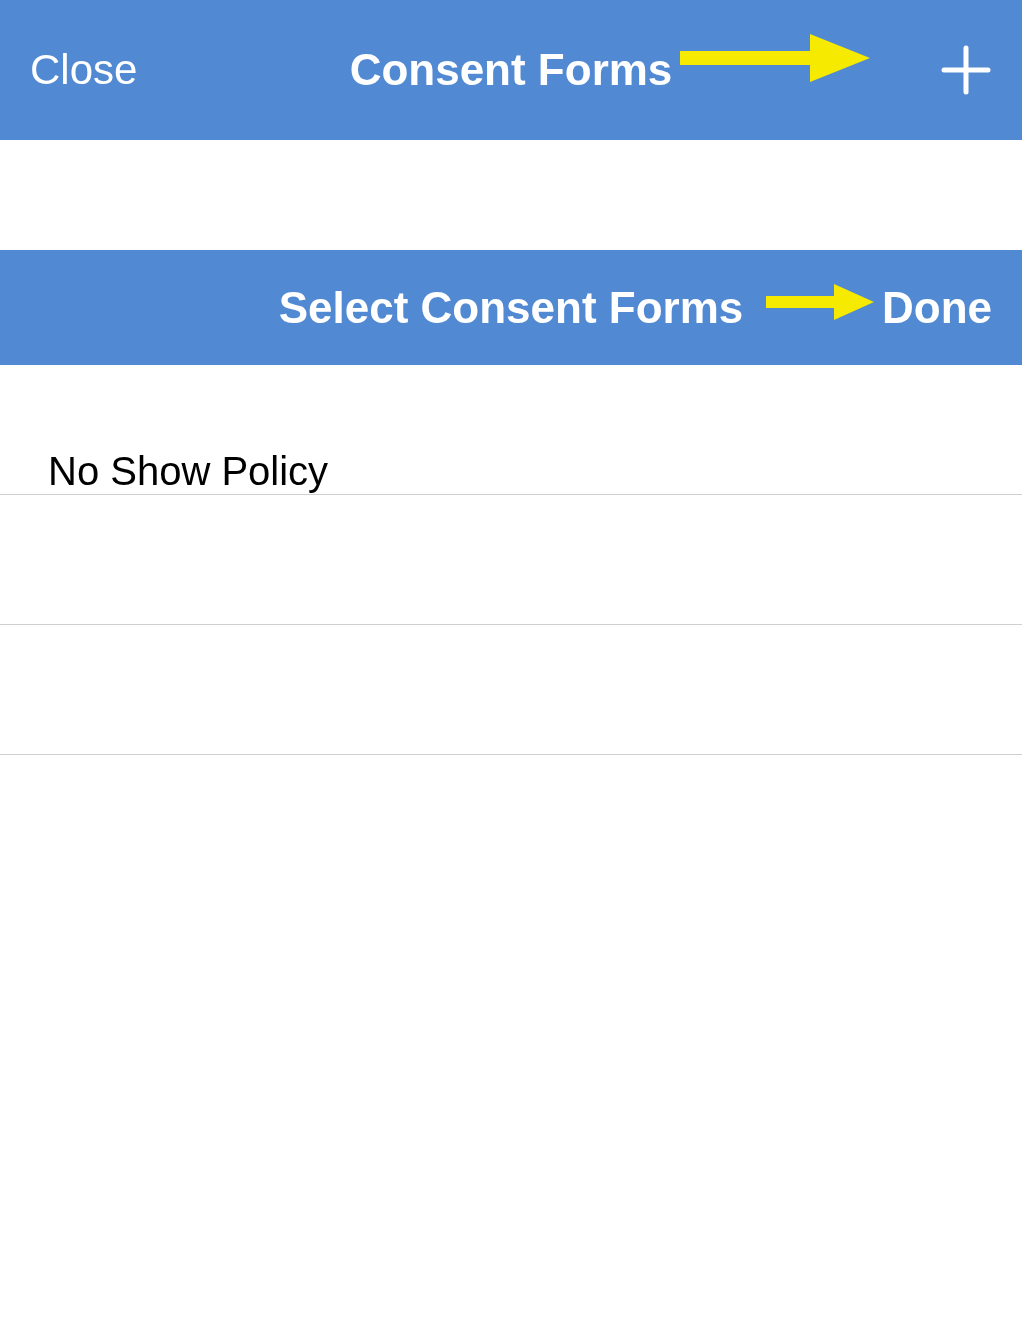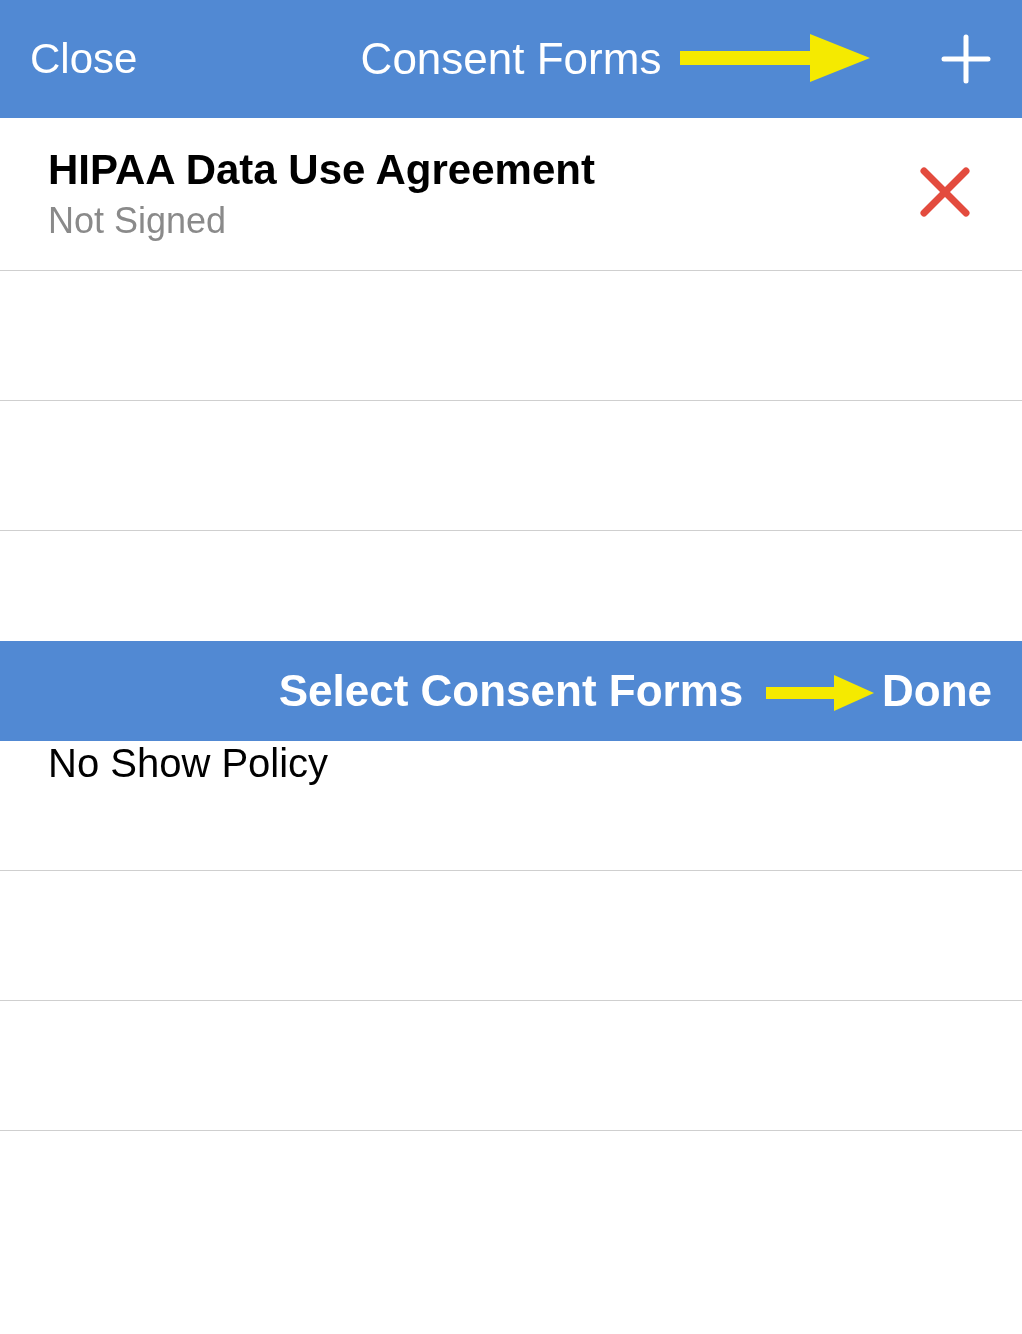--- a/index.html
+++ b/index.html
@@ -11,38 +11,38 @@
       font-family: -apple-system, BlinkMacSystemFont, "Segoe UI", Helvetica, Arial, sans-serif;
       width: 1022px;
       background: #fff;
     }
     .panel {
       width: 100%;
     }
     .header {
       background: #5189d3;
       color: #fff;
-      height: 118px;
+      height: 140px;
       display: flex;
       align-items: center;
       position: relative;
       padding: 0 30px;
     }
     .header .left {
       font-size: 42px;
       font-weight: 400;
       color: #fff;
       cursor: pointer;
     }
     .header .title {
       position: absolute;
       left: 50%;
       transform: translateX(-50%);
       font-size: 44px;
-      font-weight: 400;
+      font-weight: 700;
       color: #fff;
       white-space: nowrap;
     }
     .header .right {
       position: absolute;
       right: 30px;
       display: flex;
       align-items: center;
       cursor: pointer;
     }
@@ -77,41 +77,41 @@
       font-weight: 400;
       color: #8a8a8a;
     }
     .row .x-icon {
       flex-shrink: 0;
     }
     .row-simple {
       border-bottom: 1px solid #cfcfcf;
       height: 130px;
       display: flex;
-      align-items: flex-start;
+      align-items: flex-end;
       padding: 0 48px;
       cursor: pointer;
     }
     .row-simple .item-text {
       font-size: 40px;
       font-weight: 400;
       color: #000;
     }
     .empty-row {
       border-bottom: 1px solid #cfcfcf;
       height: 130px;
     }
     .panel-gap {
       height: 110px;
     }
     
     .header2 {
       background: #5189d3;
       color: #fff;
-      height: 100px;
+      height: 115px;
       display: flex;
       align-items: center;
       position: relative;
       padding: 0 30px;
     }
     .header2 .title {
       position: absolute;
       left: 50%;
       transform: translateX(-50%);
       font-size: 44px;
@@ -143,36 +143,20 @@
     </svg>
 
     <div class="right">
       <svg width="52" height="52" viewBox="0 0 52 52">
         <line x1="26" y1="4" x2="26" y2="48" stroke="#ffffff" stroke-width="5" stroke-linecap="round"></line>
         <line x1="4" y1="26" x2="48" y2="26" stroke="#ffffff" stroke-width="5" stroke-linecap="round"></line>
       </svg>
     </div>
   </div>
 
-  <div class="list">
-    <div class="row">
-      <div class="text-col">
-        <div class="title-text">HIPAA Data Use Agreement</div>
-        <div class="sub-text">Not Signed</div>
-      </div>
-      <div class="x-icon">
-        <svg width="58" height="58" viewBox="0 0 58 58">
-          <line x1="8" y1="8" x2="50" y2="50" stroke="#e34b3e" stroke-width="7" stroke-linecap="round"></line>
-          <line x1="50" y1="8" x2="8" y2="50" stroke="#e34b3e" stroke-width="7" stroke-linecap="round"></line>
-        </svg>
-      </div>
-    </div>
-    <div class="empty-row"></div>
-    <div class="empty-row"></div>
-  </div>
 </div>
 
 <div class="panel-gap"></div>
 
 <div class="panel">
   <div class="header2">
     <div class="title">Select Consent Forms</div>
 
     <svg class="arrow-yellow" style="position:absolute; left:766px; top:32px;" width="108" height="40" viewBox="0 0 108 40">
       <line x1="0" y1="20" x2="74" y2="20" stroke="#f5ea00" stroke-width="12"></line>

